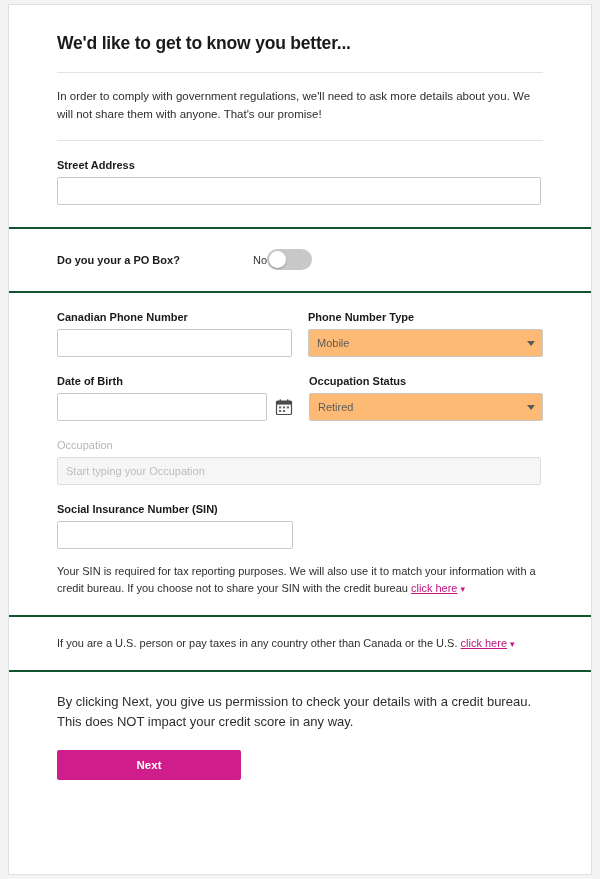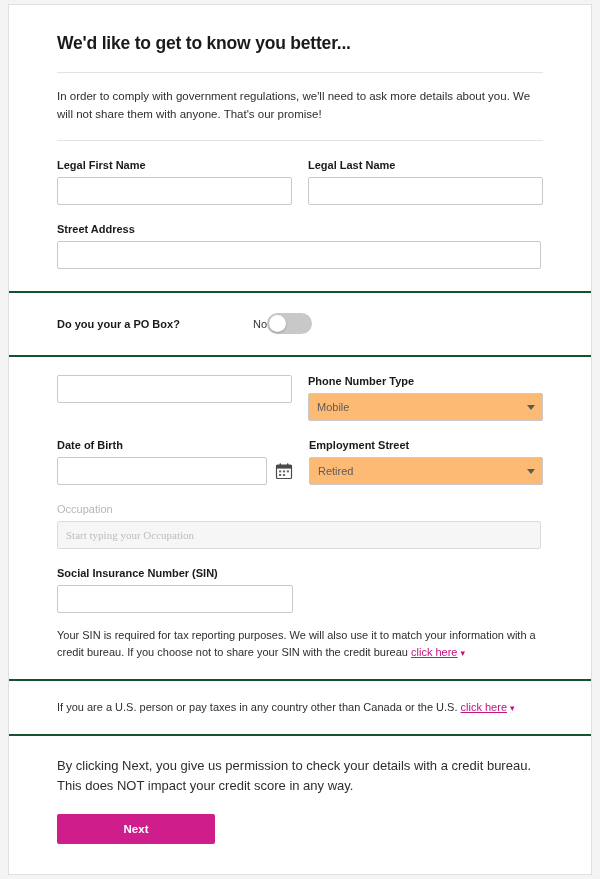--- a/index.html
+++ b/index.html
@@ -83,21 +83,21 @@
     width: 100%;
     height: 28px;
     box-sizing: border-box;
     border: 1px solid #c9c9c9;
     border-radius: 2px;
     background: #ffffff;
     font-size: 11px;
     color: #333;
     padding: 0 8px;
     outline: none;
-    font-family: Liberation Serif, serif;
+    font-family: Liberation Sans, sans-serif;
   }
   input.inp.disabled {
     background: #f6f6f6;
     color: #b0b0b0;
     border-color: #dcdcdc;
   }
   input.inp::placeholder { color: #bdbdbd; }
 
   .select-wrap { position: relative; }
   select.sel {
@@ -199,21 +199,21 @@
   }
   .consent {
     font-size: 13px;
     line-height: 1.55;
     color: #2e2e2e;
     padding-top: 20px;
   }
   .next-btn {
     margin-top: 18px;
     margin-bottom: 26px;
-    width: 158px;
+    width: 184px;
     height: 30px;
     background: #cf1d8c;
     border: none;
     border-radius: 2px;
     color: #ffffff;
     font-size: 11.5px;
     font-weight: bold;
     cursor: pointer;
     font-family: "Liberation Sans", sans-serif;
   }
@@ -224,30 +224,20 @@
 
 <div id="page">
   <div class="card">
 
     <div class="section">
       <div class="title">We'd like to get to know you better...</div>
       <div class="title-rule"></div>
       <div class="intro">In order to comply with government regulations, we'll need to ask more details about you. We will not share them with anyone. That's our promise!</div>
       <div class="intro-rule"></div>
 
-      <div class="row">
-        <div class="field half">
-          <label class="flabel">Legal First Name</label>
-          <input class="inp" type="text" value="" style="">
-        </div>
-        <div class="field half">
-          <label class="flabel">Legal Last Name</label>
-          <input class="inp" type="text" value="" style="">
-        </div>
-      </div>
 
       <div class="field full pad-bot">
         <label class="flabel">Street Address</label>
         <input class="inp" type="text" value="" style="">
       </div>
     </div>
 
     <div class="section">
       <div class="pobox">
         <div class="pobox-label">Do you your a PO Box?</div>
@@ -256,20 +246,21 @@
           <div class="toggle">
             <div class="knob"></div>
           </div>
         </div>
       </div>
     </div>
 
     <div class="section">
       <div class="row">
         <div class="field half">
+          <label class="flabel">Canadian Phone Number</label>
           <input class="inp" type="text" value="" style="">
         </div>
         <div class="field half">
           <label class="flabel">Phone Number Type</label>
           <div class="select-wrap">
             <select class="sel">
               <option>Mobile</option>
             </select>
             <span class="sel-arrow"></span>
           </div>
@@ -290,21 +281,21 @@
                 <rect x="4" y="8.4" width="2.2" height="2" fill="#6a6a6a"></rect>
                 <rect x="7.9" y="8.4" width="2.2" height="2" fill="#6a6a6a"></rect>
                 <rect x="11.8" y="8.4" width="2.2" height="2" fill="#6a6a6a"></rect>
                 <rect x="4" y="12" width="2.2" height="2" fill="#6a6a6a"></rect>
                 <rect x="7.9" y="12" width="2.2" height="2" fill="#6a6a6a"></rect>
               </svg>
             </span>
           </div>
         </div>
         <div class="field half">
-          <label class="flabel">Employment Street</label>
+          <label class="flabel">Occupation Status</label>
           <div class="select-wrap">
             <select class="sel">
               <option>Retired</option>
             </select>
             <span class="sel-arrow"></span>
           </div>
         </div>
       </div>
 
       <div class="field full">

